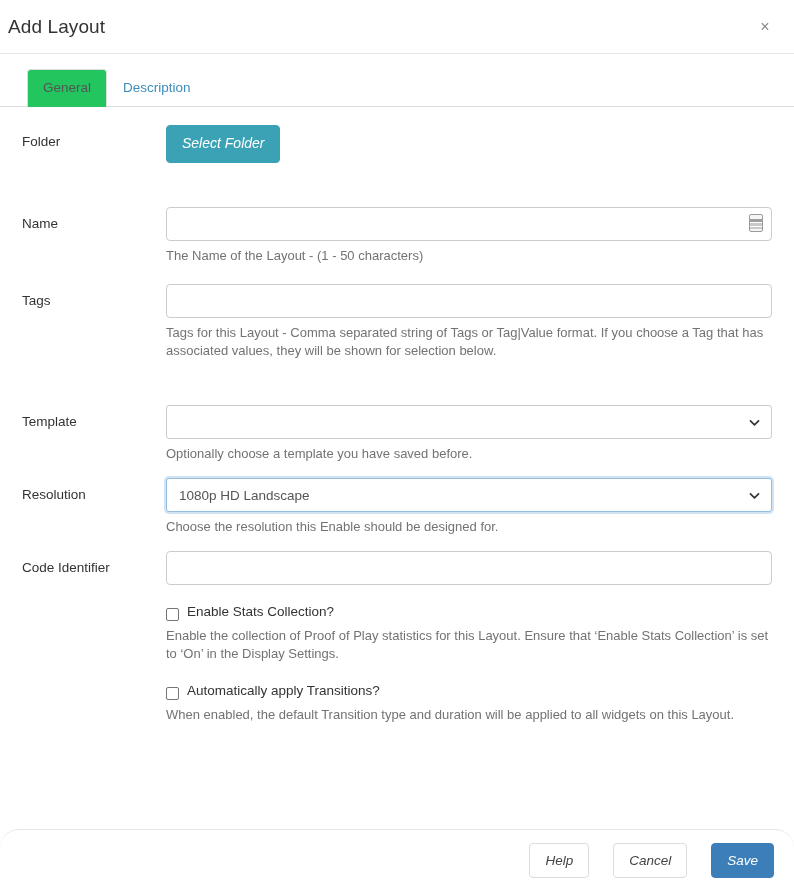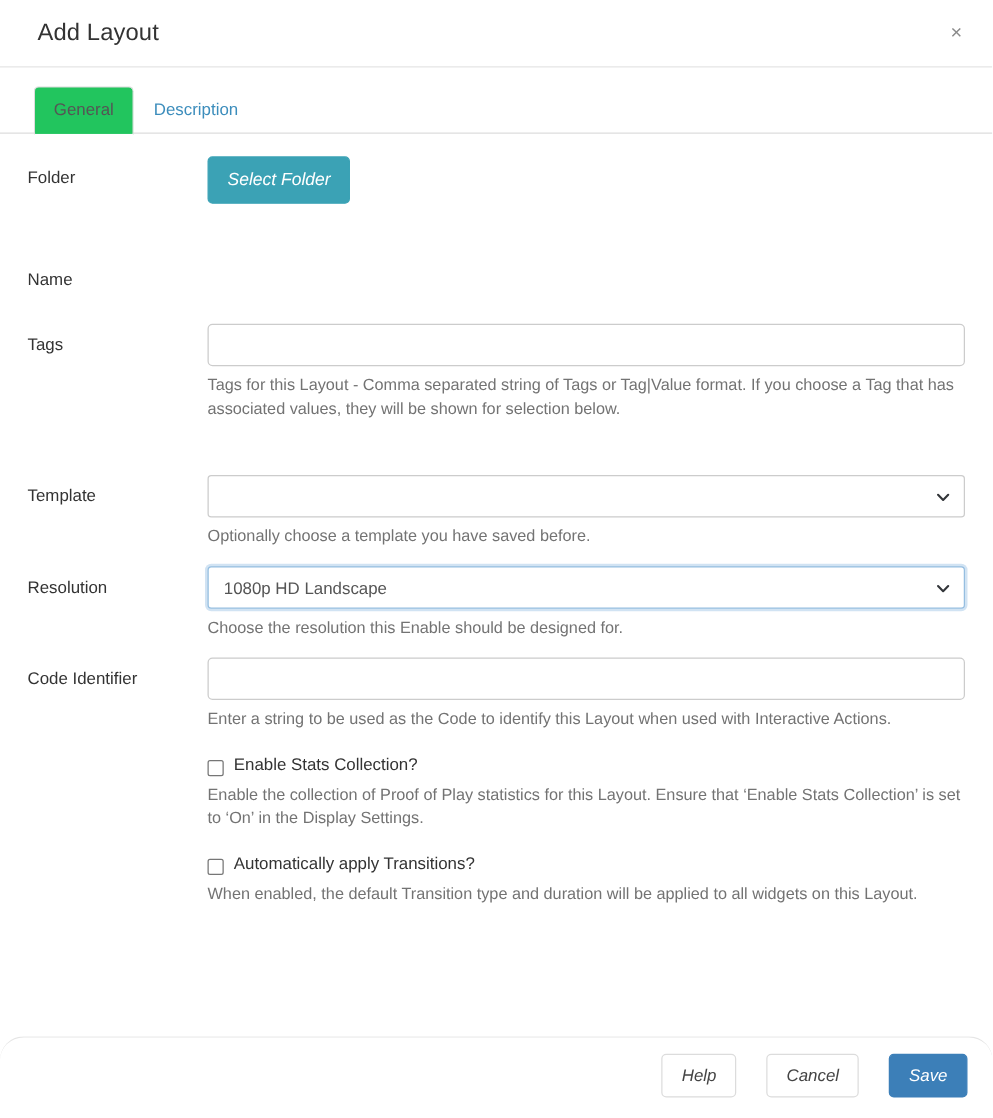--- a/index.html
+++ b/index.html
@@ -22,21 +22,21 @@
   }
 
   
   .modal-header {
     position: relative;
     height: 54px;
     flex: 0 0 54px;
     border-bottom: 1px solid #e5e5e5;
     display: flex;
     align-items: center;
-    padding: 0 30px;
+    padding: 0 8px;
   }
   .modal-title {
     font-size: 19px;
     color: #333333;
     font-weight: 400;
     letter-spacing: .1px;
   }
   .close-btn {
     position: absolute;
     right: 16px;
@@ -292,20 +292,27 @@
       <div class="form-label">Folder</div>
       <div class="form-control-wrap">
         <button class="btn btn-teal">Select Folder</button>
       </div>
     </div>
 
     <div class="spacer-md"></div>
 
     <div class="form-group">
       <div class="form-label">Name</div>
+      <div class="form-control-wrap">
+        <div class="name-input-wrap">
+          <input class="txt-input" type="text" placeholder="" style="">
+          <span class="autofill-icon"></span>
+        </div>
+        <span class="help-block">The Name of the Layout - (1 - 50 characters)</span>
+      </div>
     </div>
 
     <div class="spacer-sm"></div>
 
     <div class="form-group">
       <div class="form-label">Tags</div>
       <div class="form-control-wrap">
         <input class="txt-input" type="text" placeholder="" style="">
         <span class="help-block">Tags for this Layout - Comma separated string of Tags or Tag|Value format. If you choose a Tag that has associated values, they will be shown for selection below.</span>
       </div>
@@ -348,21 +355,20 @@
         <span class="help-block">Choose the resolution this Enable should be designed for.</span>
       </div>
     </div>
 
     <div class="spacer-xs"></div>
 
     <div class="form-group">
       <div class="form-label">Code Identifier</div>
       <div class="form-control-wrap">
         <input class="txt-input" type="text" placeholder="" style="">
-        <span class="help-block">Enter a string to be used as the Code to identify this Layout when used with Interactive Actions.</span>
       </div>
     </div>
 
     <div class="spacer-sm"></div>
 
     <div class="check-row">
       <div class="check-inner">
         <div class="check-line">
           <span class="checkbox"></span>
           <span class="check-label">Enable Stats Collection?</span>

